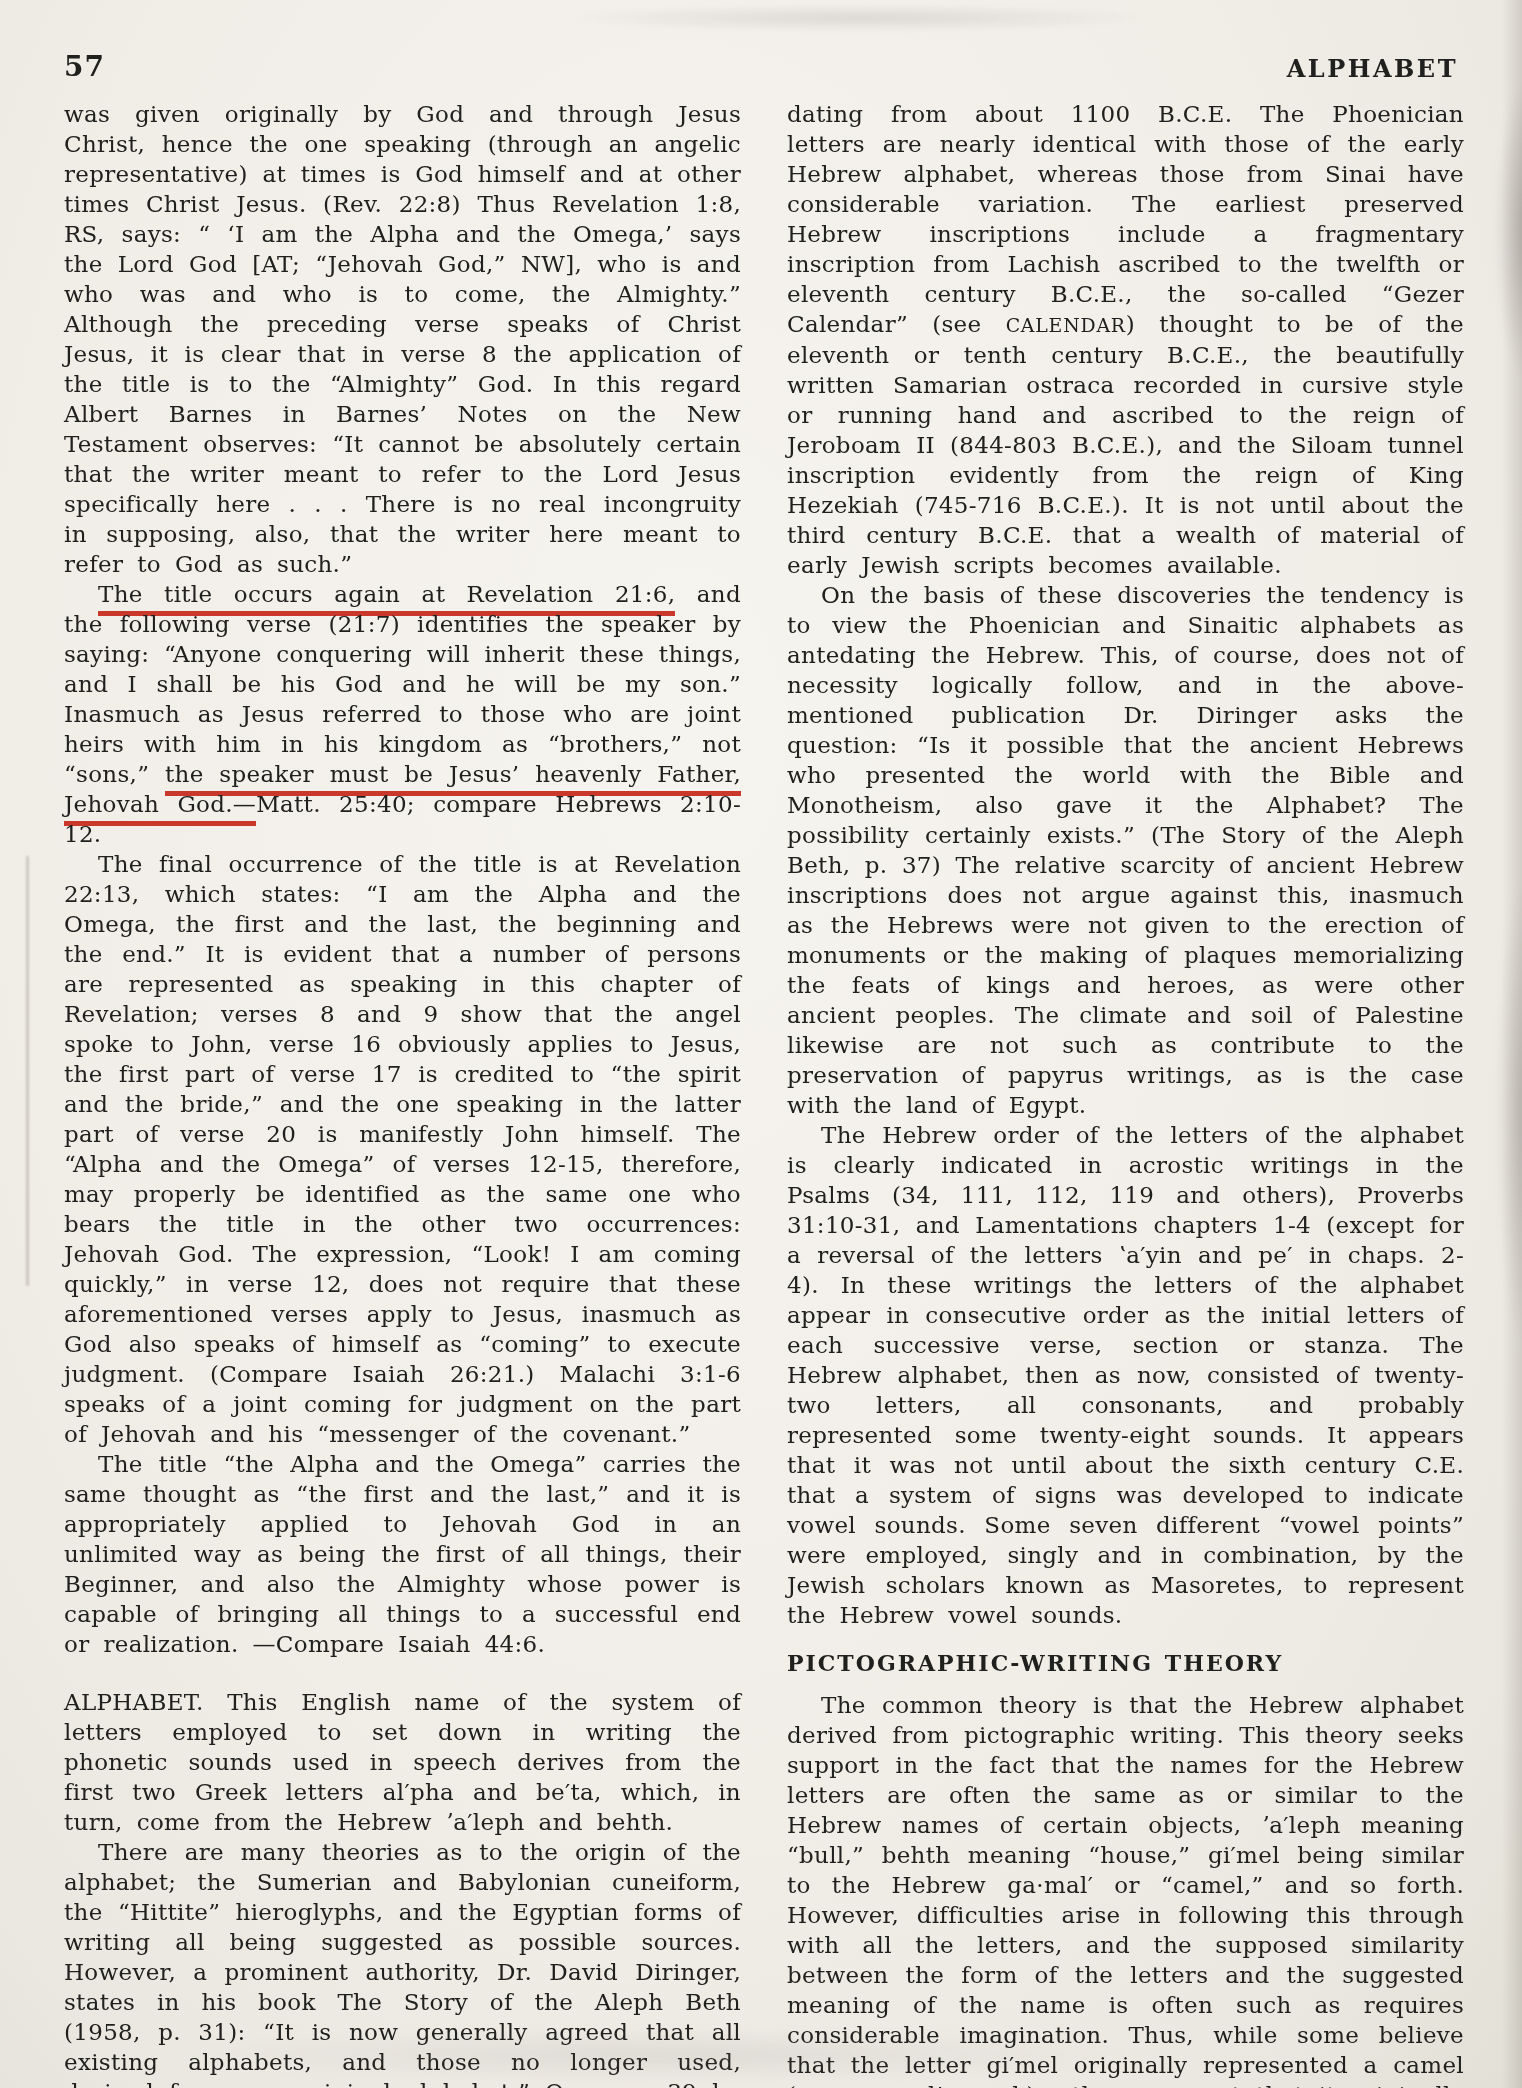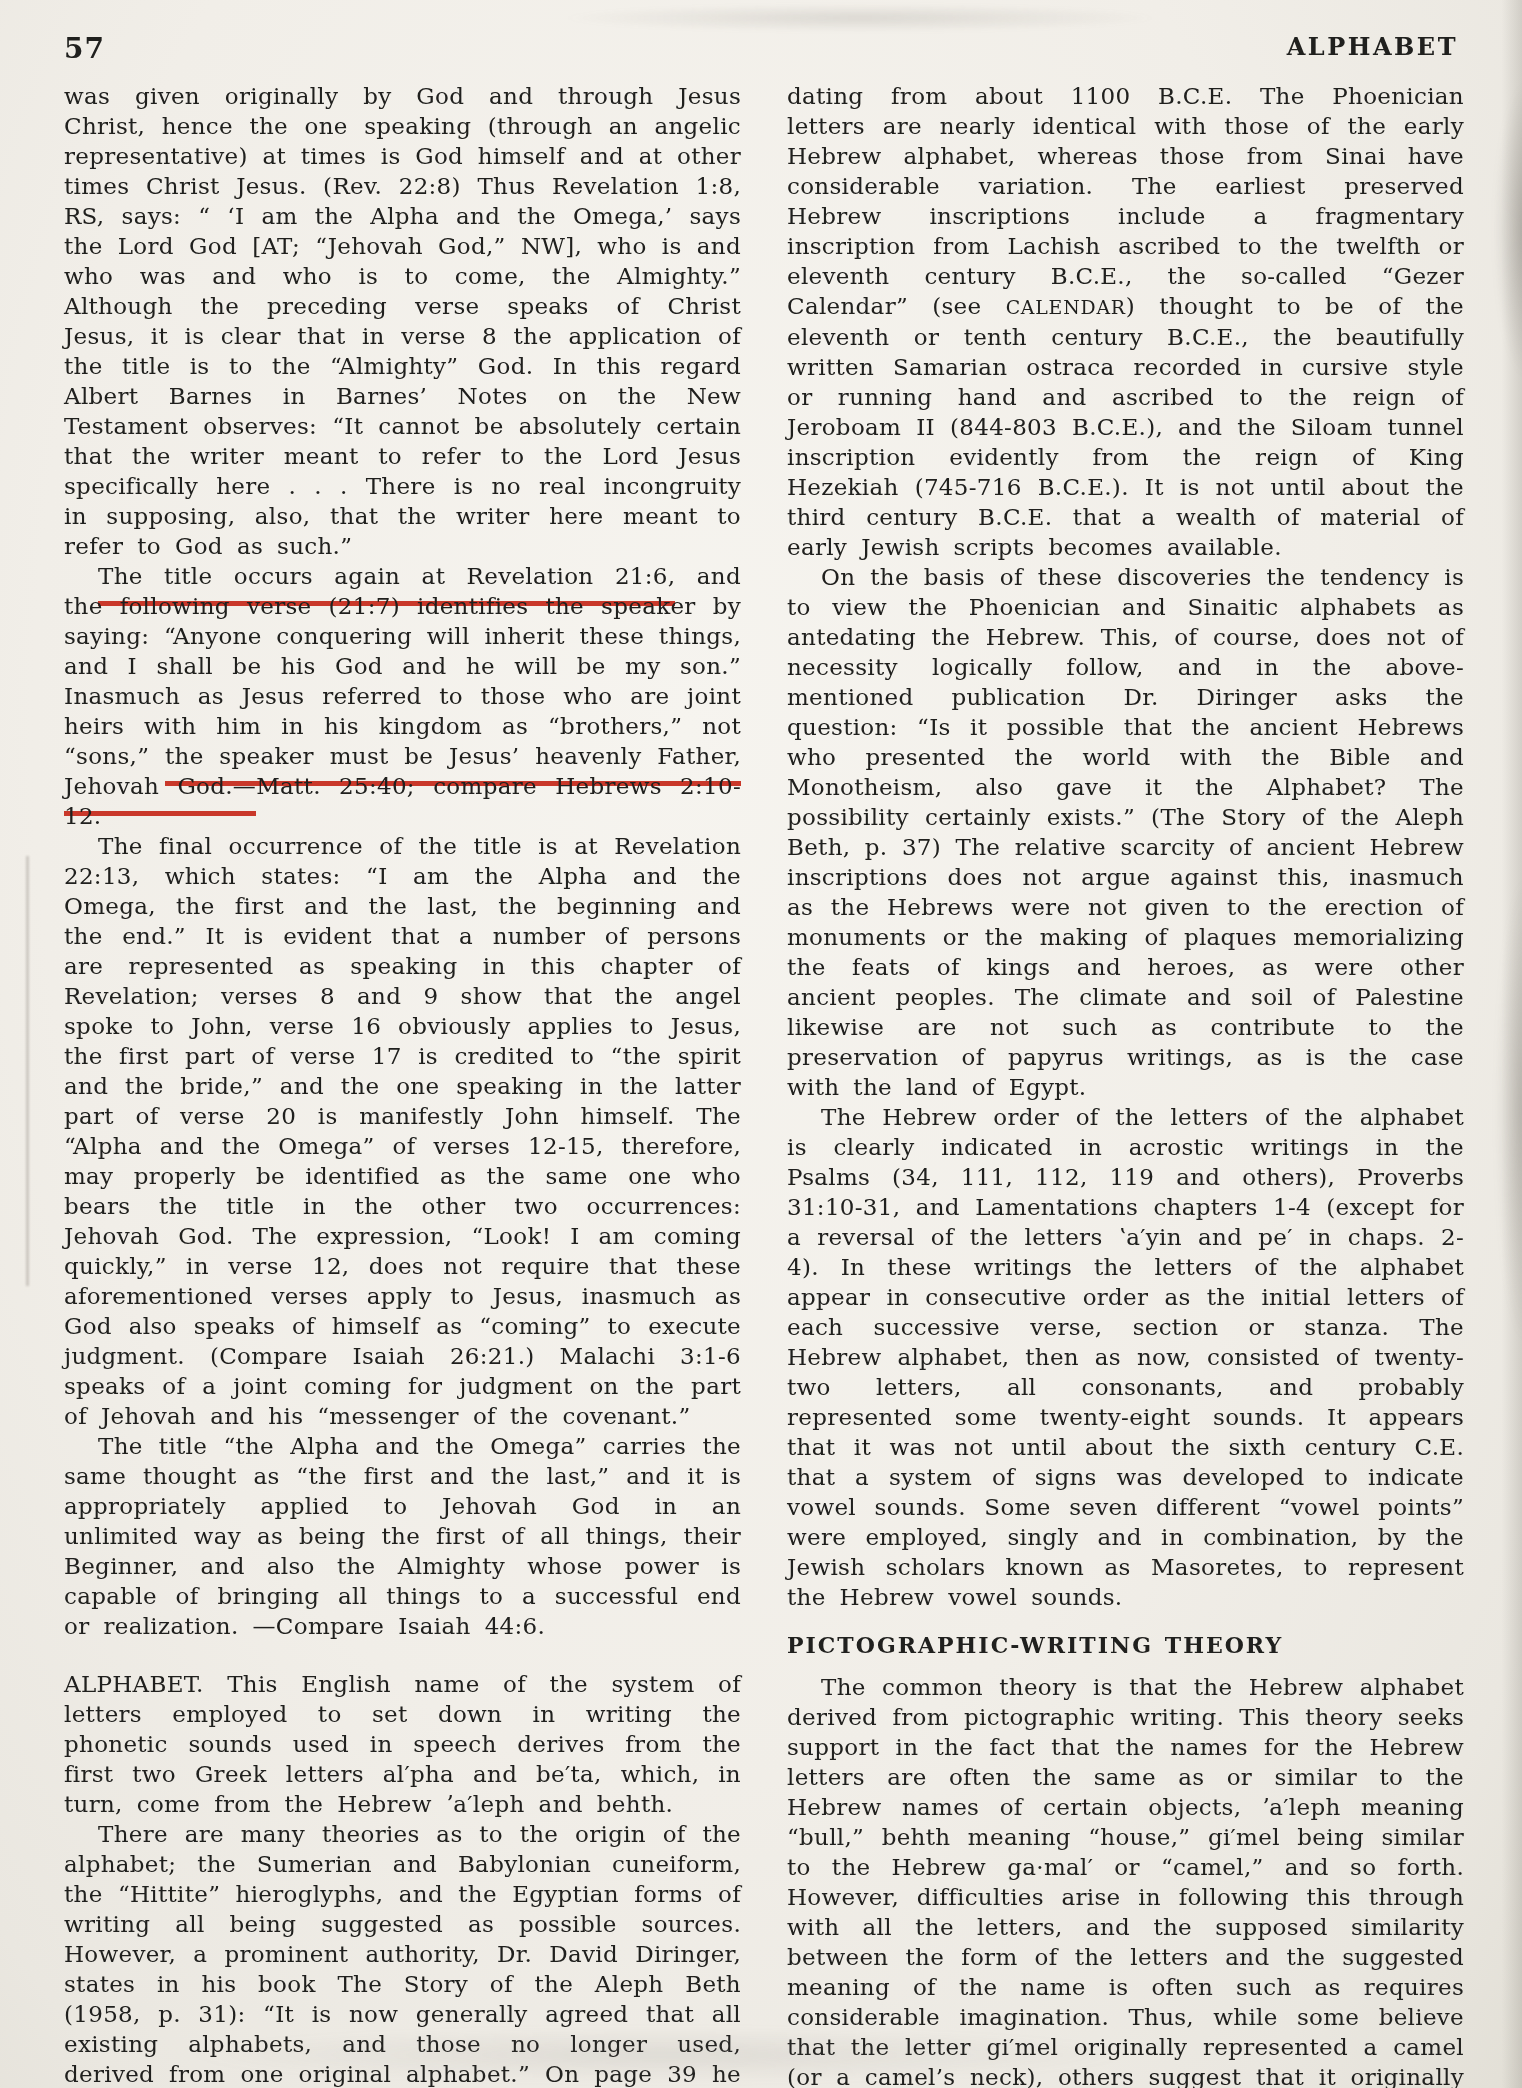--- a/index.html
+++ b/index.html
@@ -6,22 +6,22 @@
   .page{
     position:relative;
     width:1522px;height:2088px;
     margin:0 auto;
     overflow:hidden;
     background:radial-gradient(ellipse at 45% 35%, #f6f4ef 0%, #f1eee8 55%, #eae7e0 85%, #e2dfd6 100%);
     color:var(--ink,#20201e);
     font-family:"DejaVu Serif","Liberation Serif",serif;
   }
   .page-header{
-    display:flex;justify-content:space-between;align-items:flex-start;
-    padding:32px 64px 0 64px;
+    display:flex;justify-content:space-between;align-items:flex-end;
+    padding:50px 64px 0 64px;
     font-weight:bold;
   }
   .page-number{font-size:28px;letter-spacing:1px;}
   .running-head{font-size:24px;letter-spacing:2.5px;}
   .columns{
     display:flex;gap:46px;
     padding:16px 58px 0 64px;
   }
   .column{
     flex:1;min-width:0;
@@ -36,21 +36,21 @@
     text-indent:0;
     font-weight:bold;font-size:22px;letter-spacing:2px;
     word-spacing:0.1em;
     margin:18px 0 12px 0;
   }
   .s-i{}
   .s-b{font-weight:normal;}
   .s-sc{font-size:0.82em;letter-spacing:0.8px;}
   .s-u{
     border-bottom:5px solid var(--annot,#c9382a);
-    padding-bottom:12px;
+    padding-bottom:4px;
   }
   
   .smudge{position:absolute;pointer-events:none;}
   .edge-strip{
     right:0;top:0;width:24px;height:100%;
     background:linear-gradient(to left, rgba(115,110,102,0.22), rgba(115,110,102,0) 85%);
   }
   .edge-blob-1{
     right:-6px;top:80px;width:34px;height:300px;
     background:radial-gradient(ellipse at right, rgba(100,95,88,0.35), rgba(100,95,88,0) 70%);

